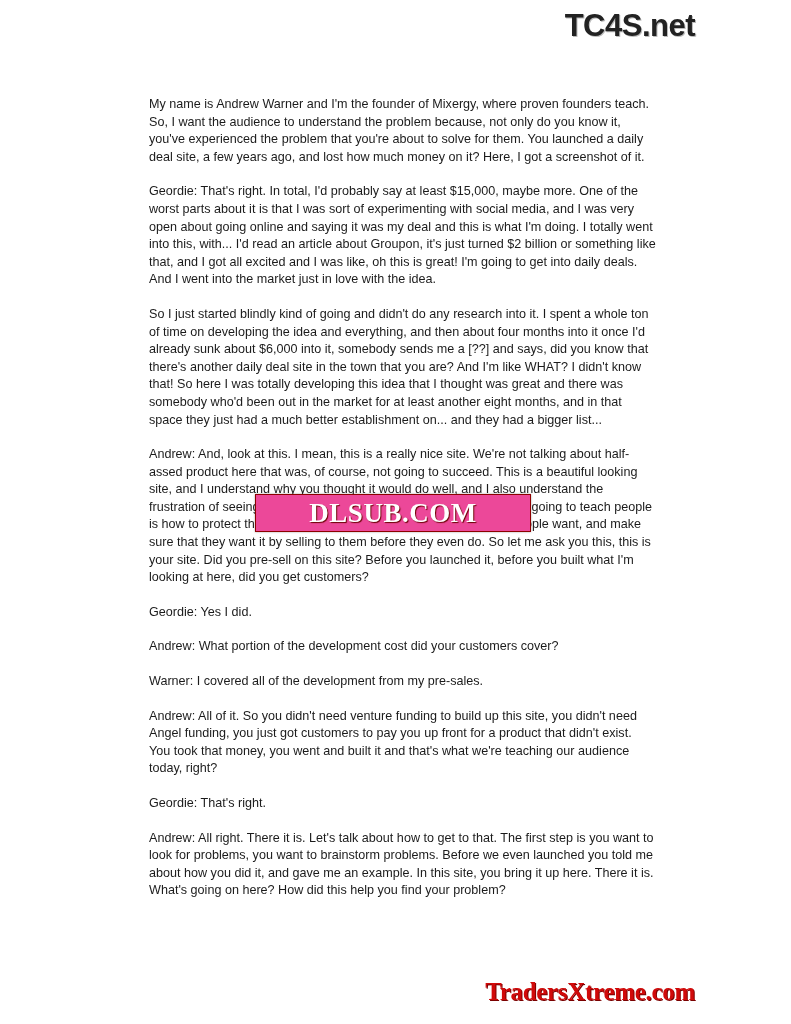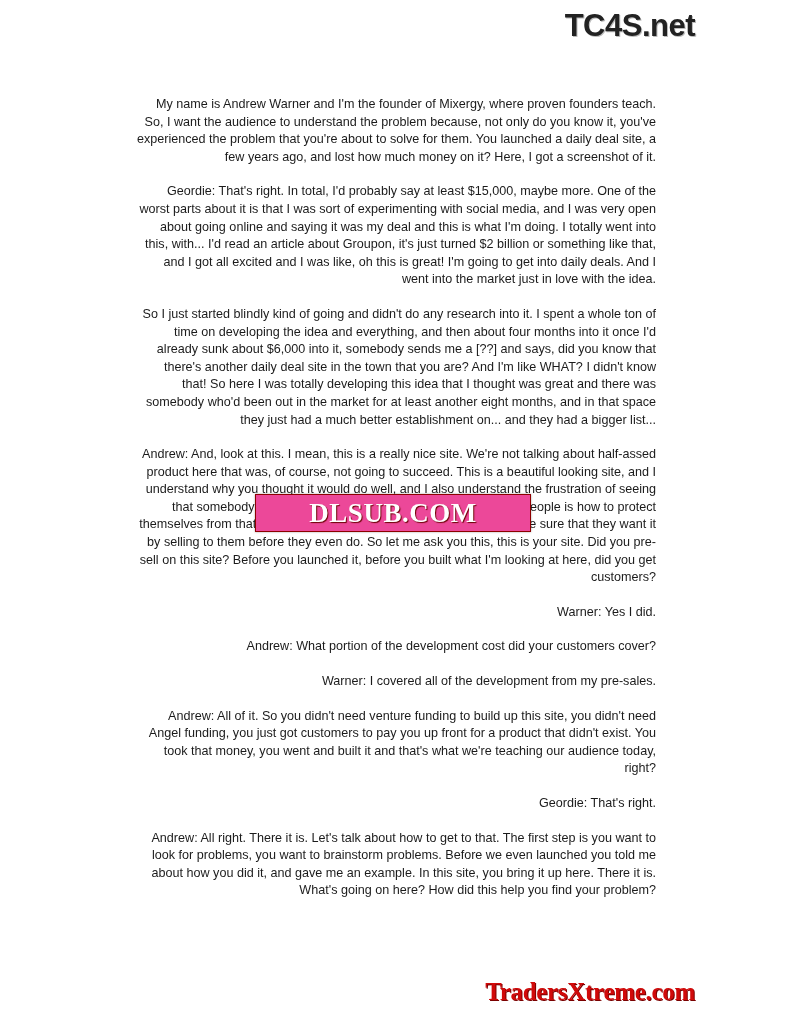--- a/index.html
+++ b/index.html
@@ -47,22 +47,22 @@
     position: absolute;
     left: 136px;
     top: 96px;
     width: 520px;
   }
   .para {
     font-family: "Liberation Sans", sans-serif;
     font-size: 12.6px;
     line-height: 17.6px;
     color: #1b1b1b;
-    margin: 0 0 17px 0;
-    text-align: right;
+    margin: 0 0 17px 13px;
+    text-align: left;
   }
   .center-watermark {
     position: absolute;
     left: 255px;
     top: 494px;
     width: 274px;
     height: 36px;
     background: #ec4899;
     border: 1px solid #8d0000;
     display: flex;
@@ -84,21 +84,21 @@
 
 <div class="page">
 
   <div class="top-watermark">TC4S.net</div>
 
   <div class="content">
     <p class="para">My name is Andrew Warner and I'm the founder of Mixergy, where proven founders teach. So, I want the audience to understand the problem because, not only do you know it, you've experienced the problem that you're about to solve for them. You launched a daily deal site, a few years ago, and lost how much money on it? Here, I got a screenshot of it.</p>
     <p class="para">Geordie: That's right. In total, I'd probably say at least $15,000, maybe more. One of the worst parts about it is that I was sort of experimenting with social media, and I was very open about going online and saying it was my deal and this is what I'm doing. I totally went into this, with... I'd read an article about Groupon, it's just turned $2 billion or something like that, and I got all excited and I was like, oh this is great! I'm going to get into daily deals. And I went into the market just in love with the idea.</p>
     <p class="para">So I just started blindly kind of going and didn't do any research into it. I spent a whole ton of time on developing the idea and everything, and then about four months into it once I'd already sunk about $6,000 into it, somebody sends me a [??] and says, did you know that there's another daily deal site in the town that you are? And I'm like WHAT? I didn't know that! So here I was totally developing this idea that I thought was great and there was somebody who'd been out in the market for at least another eight months, and in that space they just had a much better establishment on... and they had a bigger list...</p>
     <p class="para">Andrew: And, look at this. I mean, this is a really nice site. We're not talking about half-assed product here that was, of course, not going to succeed. This is a beautiful looking site, and I understand why you thought it would do well, and I also understand the frustration of seeing that somebody else had that too. So what we're going to teach people is how to protect themselves from that, and how to build projects people want, and make sure that they want it by selling to them before they even do. So let me ask you this, this is your site. Did you pre-sell on this site? Before you launched it, before you built what I'm looking at here, did you get customers?</p>
-    <p class="para">Warner: Yes I did.</p>
+    <p class="para">Geordie: Yes I did.</p>
     <p class="para">Andrew: What portion of the development cost did your customers cover?</p>
     <p class="para">Warner: I covered all of the development from my pre-sales.</p>
     <p class="para">Andrew: All of it. So you didn't need venture funding to build up this site, you didn't need Angel funding, you just got customers to pay you up front for a product that didn't exist. You took that money, you went and built it and that's what we're teaching our audience today, right?</p>
     <p class="para">Geordie: That's right.</p>
     <p class="para">Andrew: All right. There it is. Let's talk about how to get to that. The first step is you want to look for problems, you want to brainstorm problems. Before we even launched you told me about how you did it, and gave me an example. In this site, you bring it up here. There it is. What's going on here? How did this help you find your problem?</p>
   </div>
 
   <div class="center-watermark">
     <span>DLSUB.COM</span>
   </div>

